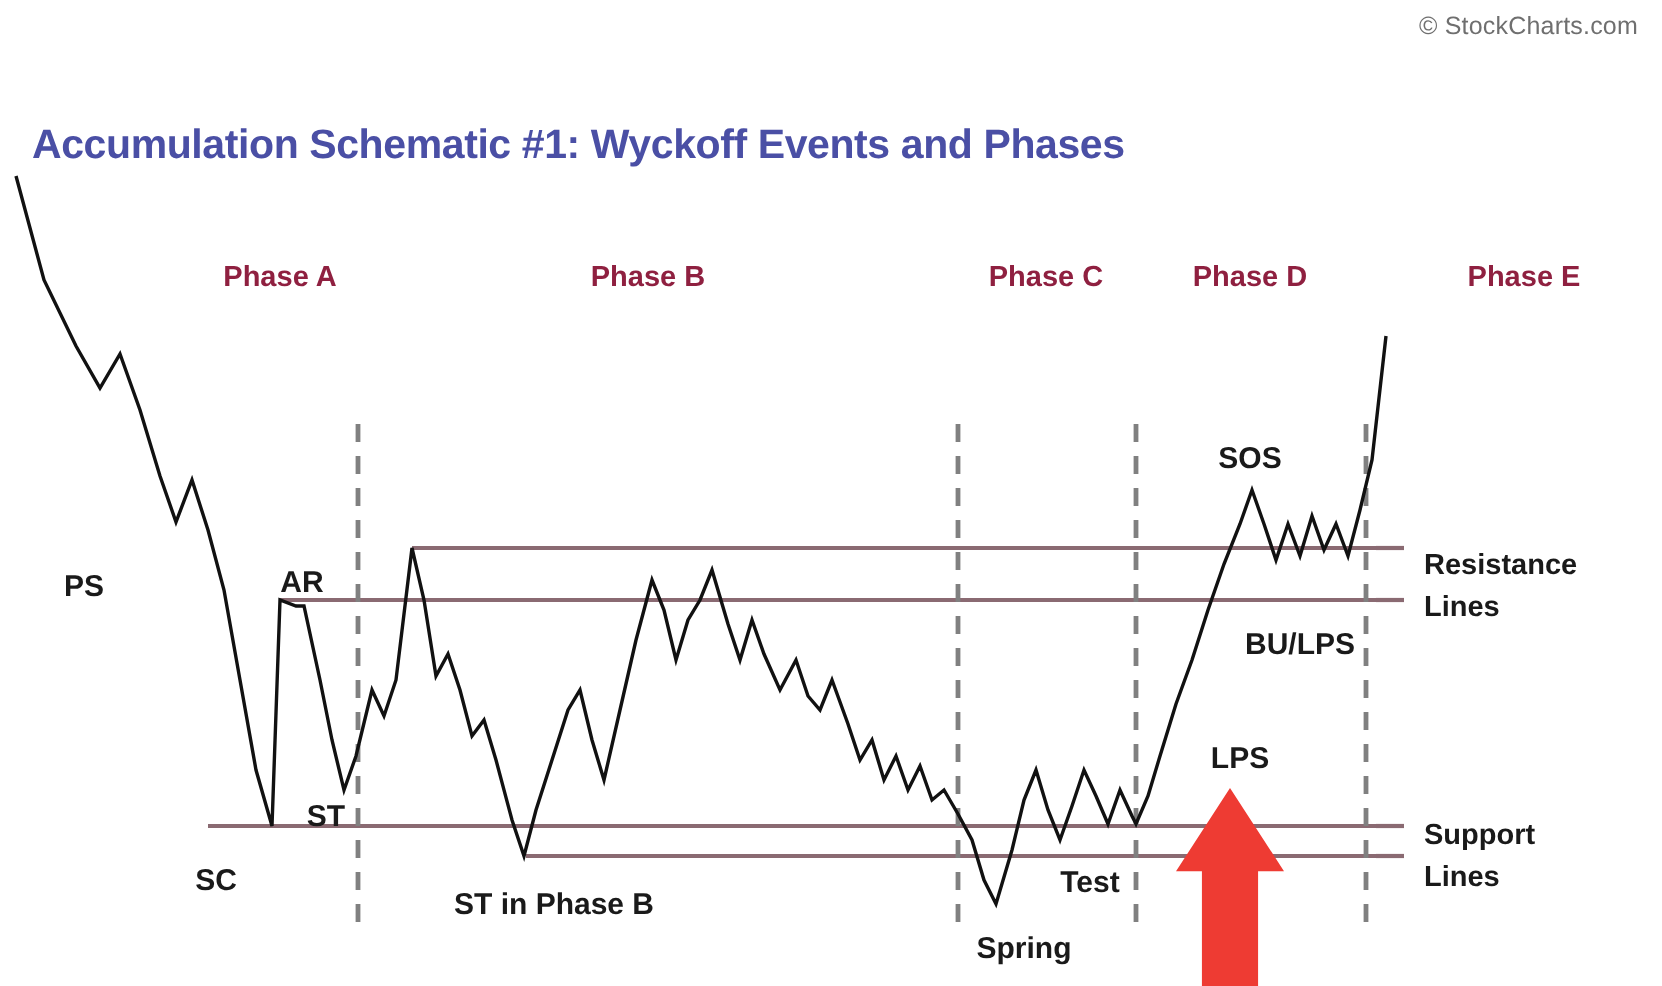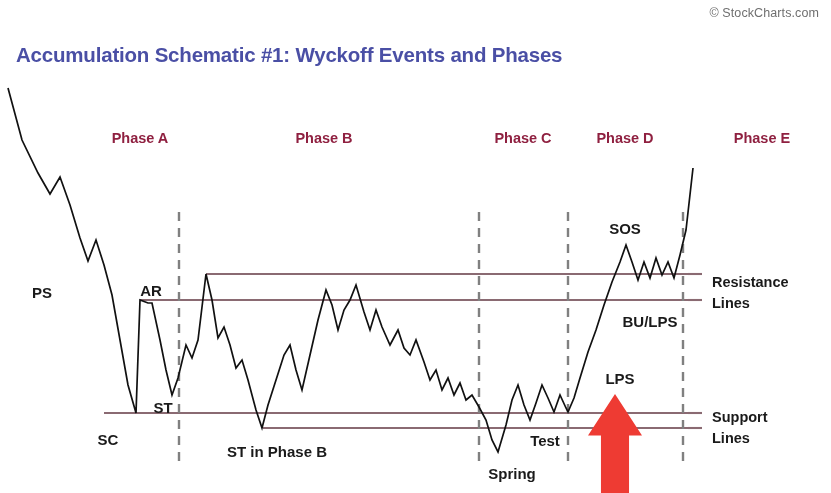--- a/index.html
+++ b/index.html
@@ -28,21 +28,21 @@
     top: 6px;
     font-size: 12.5px;
     color: #6f6f6f;
     letter-spacing: 0.1px;
     font-family: "Liberation Sans", sans-serif;
     white-space: nowrap;
   }
   .chart-title {
     position: absolute;
     left: 16px;
-    top: 43px;
+    top: 61px;
     font-size: 20.5px;
     font-weight: bold;
     color: #4a4fa5;
     letter-spacing: -0.2px;
     white-space: nowrap;
     font-family: "Liberation Sans", sans-serif;
     text-align: right;
   }
   svg {
     position: absolute;

